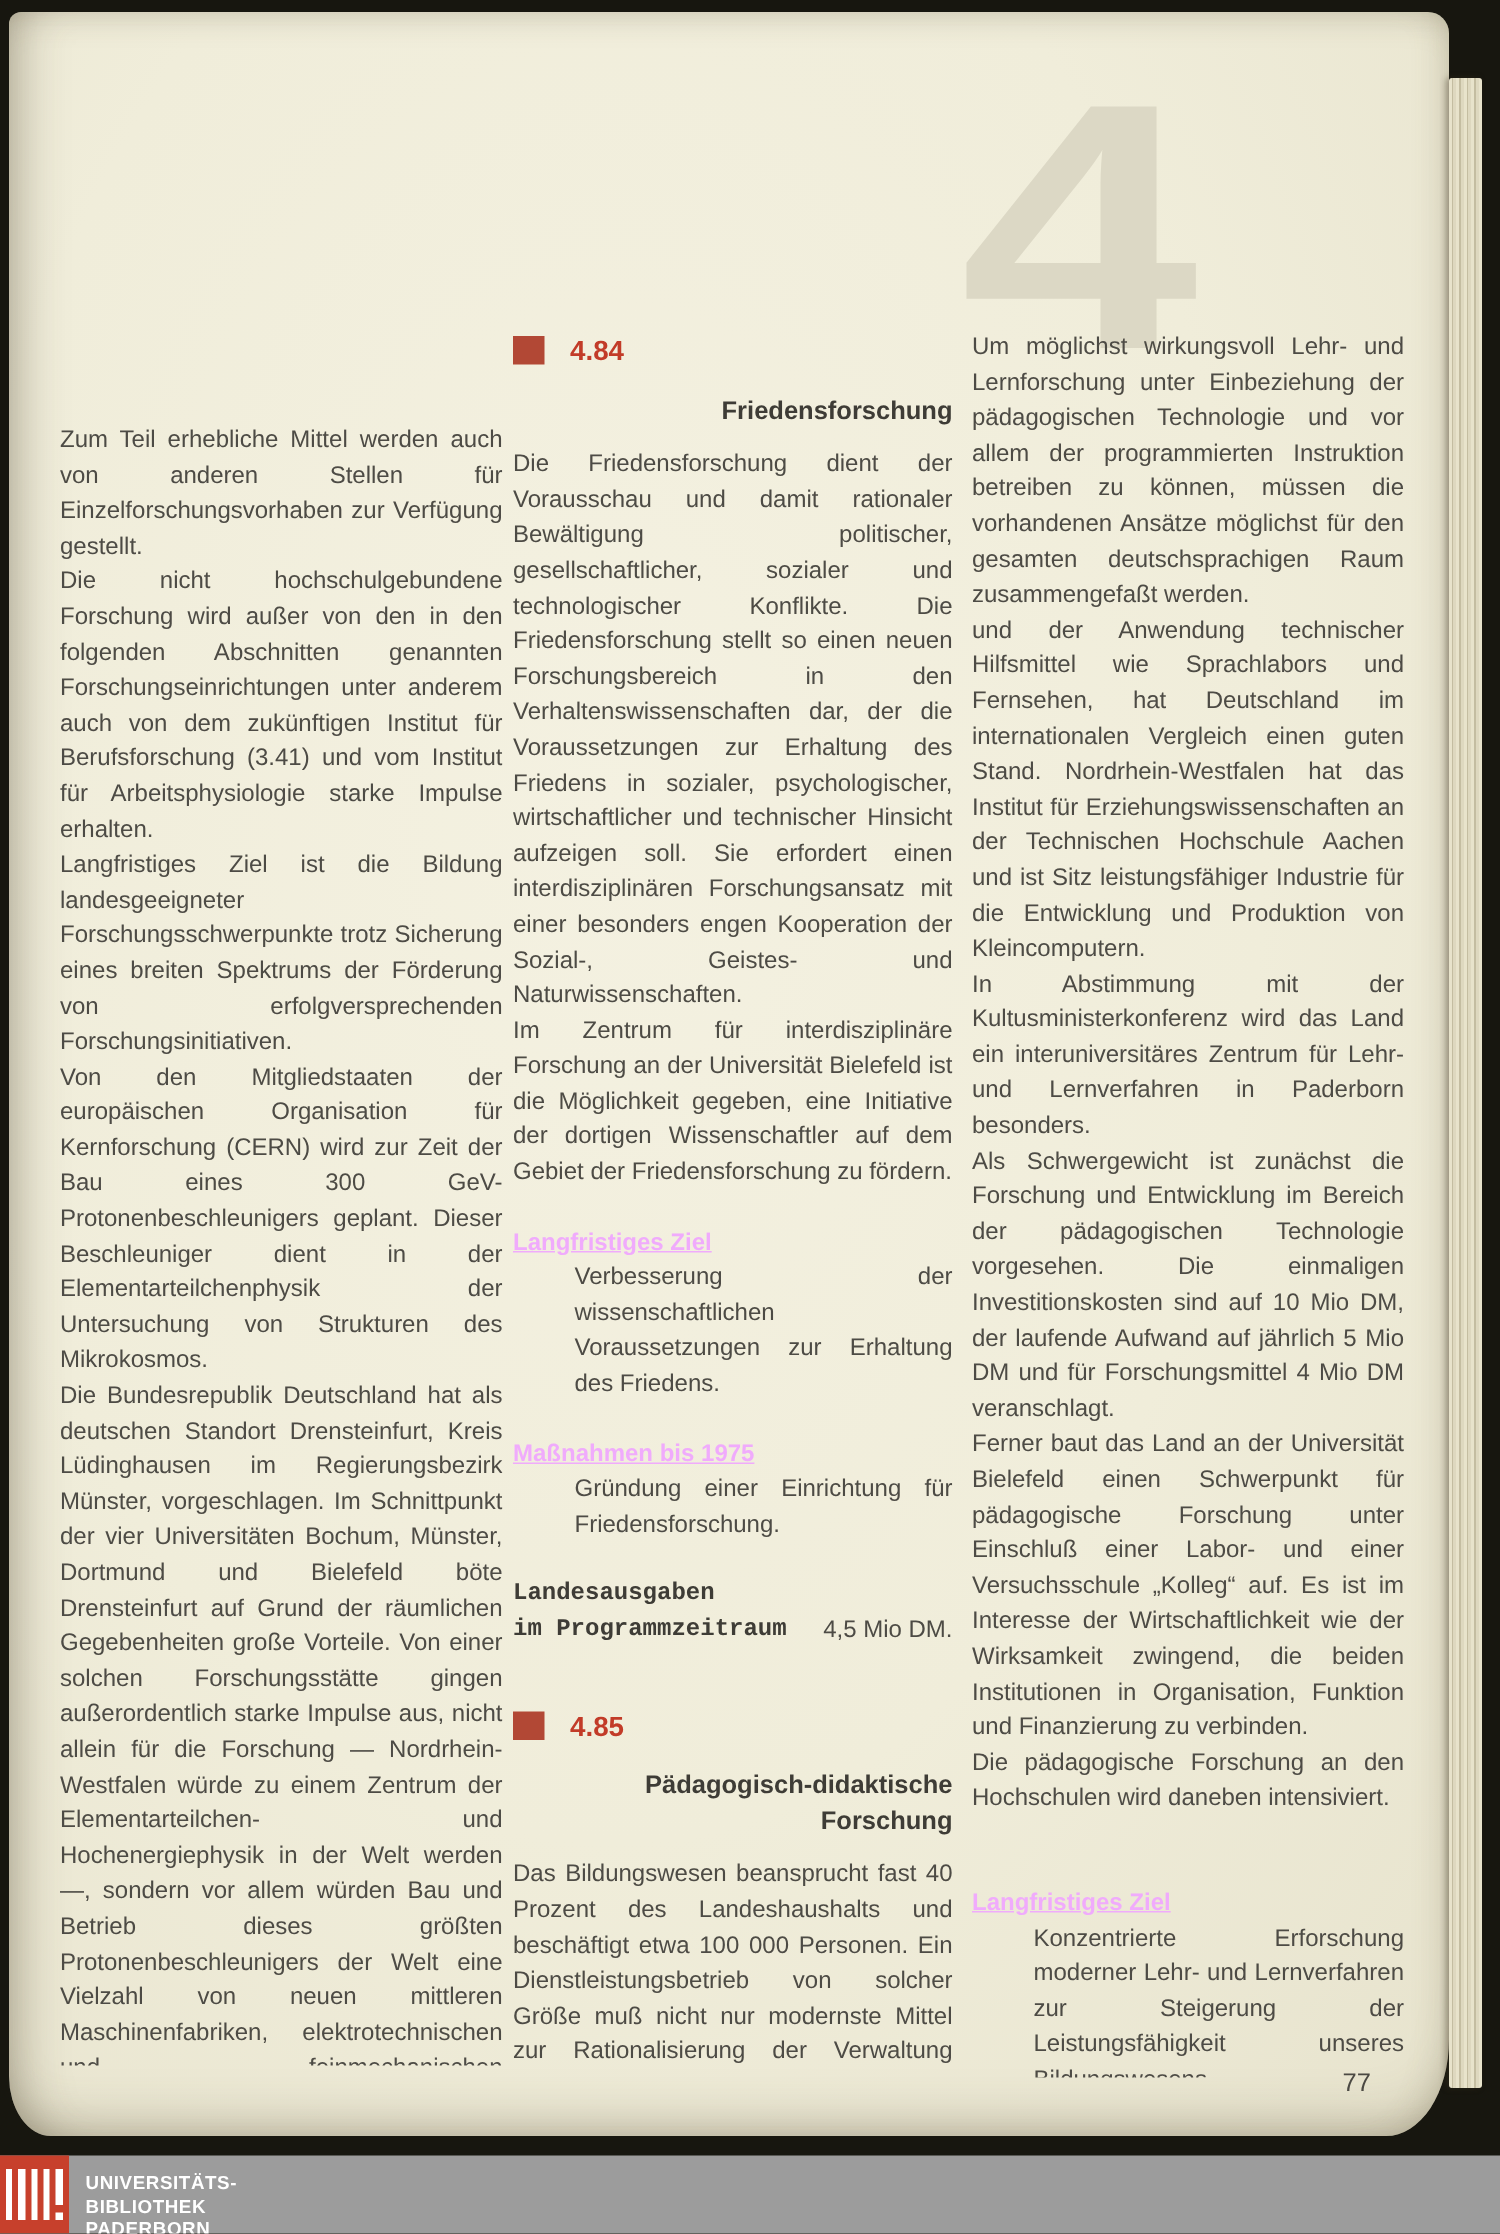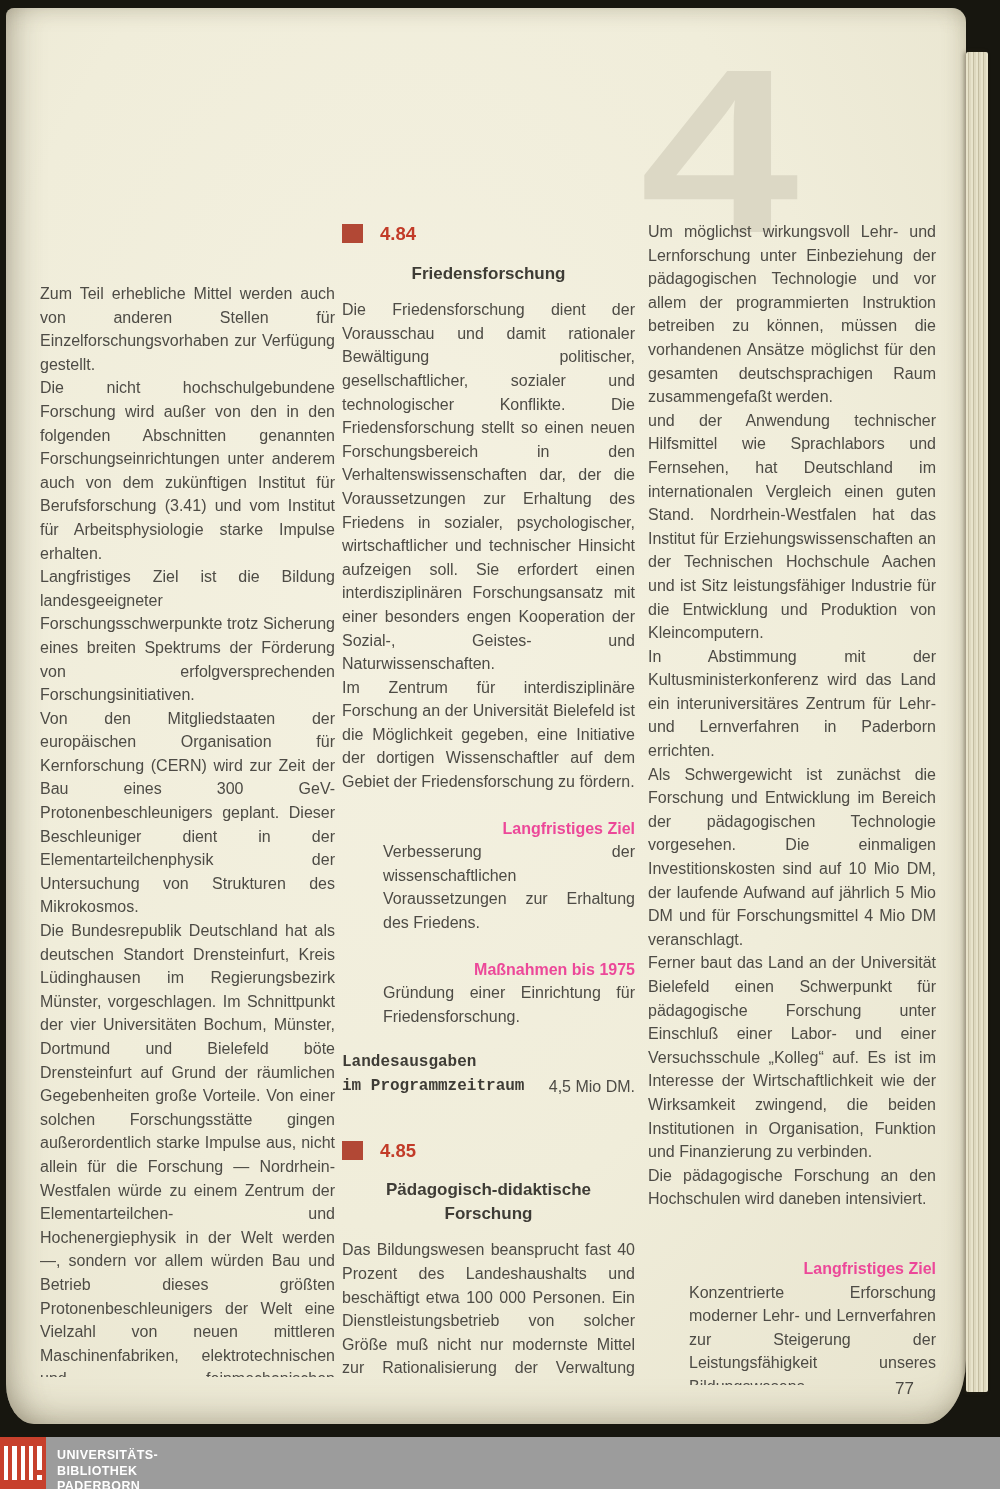--- a/index.html
+++ b/index.html
@@ -39,22 +39,22 @@
     font-size:16px; line-height:23.6px;
   }
   .col-left {left:40px;  top:282px; width:295px; height:1095px;}
   .col-mid  {left:342px; top:220px; width:293px; height:1162px;}
   .col-right{left:648px; top:220px; width:288px; height:1165px;}
   .col p{margin:0;}
   .gap-top{margin-top:23px;}
   .section-marker{display:flex; align-items:center; margin:2px 0 16px;}
   .red-square{width:21px; height:19px; background:#b24835; flex:0 0 auto;}
   .section-number{color:#c23b28; font-weight:bold; font-size:18.5px; margin-left:17px;}
-  .section-title{margin:0 0 13px; font-size:17px; font-weight:bold; color:#3e3c36; text-align:center;}
-  .subhead{font-weight:bold; color:#ec4899; margin-top:23px; text-align:right;}
+  .section-title{margin:0 0 13px; font-size:17px; font-weight:bold; color:#3e3c36; text-align:right;}
+  .subhead{font-weight:bold; color:#f0abfc; margin-top:23px; text-align:left;text-decoration:underline;}
   .subhead.big-gap{margin-top:46px;}
   .indent-block{padding-left:41px;}
   .expenses{margin-top:23px;}
   .expenses-label{font-weight:bold; color:#3e3c36; text-align:left;font-family:Liberation Mono, monospace;}
   .expenses-row{display:flex; justify-content:space-between; align-items:center;}
   .expenses-value{font-weight:normal; color:#4d4b45; white-space:nowrap;}
   .section2-gap{margin-top:40px;}
   .page-number{position:absolute; left:895px; top:1379px; font-size:17px; color:#4b4943;}
   
   .footer-bar{
@@ -124,21 +124,21 @@
       <span class="section-number">4.85</span>
     </div>
     <h3 class="section-title">Pädagogisch-didaktische Forschung</h3>
     <p>Das Bildungswesen beansprucht fast 40 Prozent des Landeshaushalts und beschäftigt etwa 100 000 Personen. Ein Dienstleistungsbetrieb von solcher Größe muß nicht nur modernste Mittel zur Rationalisierung der Verwaltung nutzen, sondern sich auch auf moderne Forschung und Entwicklung stützen. Das gilt einmal für den Bereich der technologischen Hilfen. Dies ist aber von mindestens gleicher Bedeutung im Bereich der Psychologie und der empirischen Bildungsforschung, der Erarbeitung von Lernzielen und der Entwicklung von entsprechenden Lerninhalten und Unterrichtsverfahren.</p>
 
   </div>
 
   <div class="col col-right">
     <p>Um möglichst wirkungsvoll Lehr- und Lernforschung unter Einbeziehung der pädagogischen Technologie und vor allem der programmierten Instruktion betreiben zu können, müssen die vorhandenen Ansätze möglichst für den gesamten deutschsprachigen Raum zusammengefaßt werden.</p>
     <p>und der Anwendung technischer Hilfsmittel wie Sprachlabors und Fernsehen, hat Deutschland im internationalen Vergleich einen guten Stand. Nordrhein-Westfalen hat das Institut für Erziehungswissenschaften an der Technischen Hochschule Aachen und ist Sitz leistungsfähiger Industrie für die Entwicklung und Produktion von Kleincomputern.</p>
-    <p>In Abstimmung mit der Kultusministerkonferenz wird das Land ein interuniversitäres Zentrum für Lehr- und Lernverfahren in Paderborn errichten.</p>
+    <p>In Abstimmung mit der Kultusministerkonferenz wird das Land ein interuniversitäres Zentrum für Lehr- und Lernverfahren in Paderborn besonders.</p>
     <p>Als Schwergewicht ist zunächst die Forschung und Entwicklung im Bereich der pädagogischen Technologie vorgesehen. Die einmaligen Investitionskosten sind auf 10 Mio DM, der laufende Aufwand auf jährlich 5 Mio DM und für Forschungsmittel 4 Mio DM veranschlagt.</p>
     <p>Ferner baut das Land an der Universität Bielefeld einen Schwerpunkt für pädagogische Forschung unter Einschluß einer Labor- und einer Versuchsschule „Kolleg“ auf. Es ist im Interesse der Wirtschaftlichkeit wie der Wirksamkeit zwingend, die beiden Institutionen in Organisation, Funktion und Finanzierung zu verbinden.</p>
     <p>Die pädagogische Forschung an den Hochschulen wird daneben intensiviert.</p>
 
     <div class="subhead big-gap">Langfristiges Ziel</div>
     <p class="indent-block">Konzentrierte Erforschung moderner Lehr- und Lernverfahren zur Steigerung der Leistungsfähigkeit unseres Bildungswesens.</p>
 
   </div>
 
   <div class="page-number">77</div>

